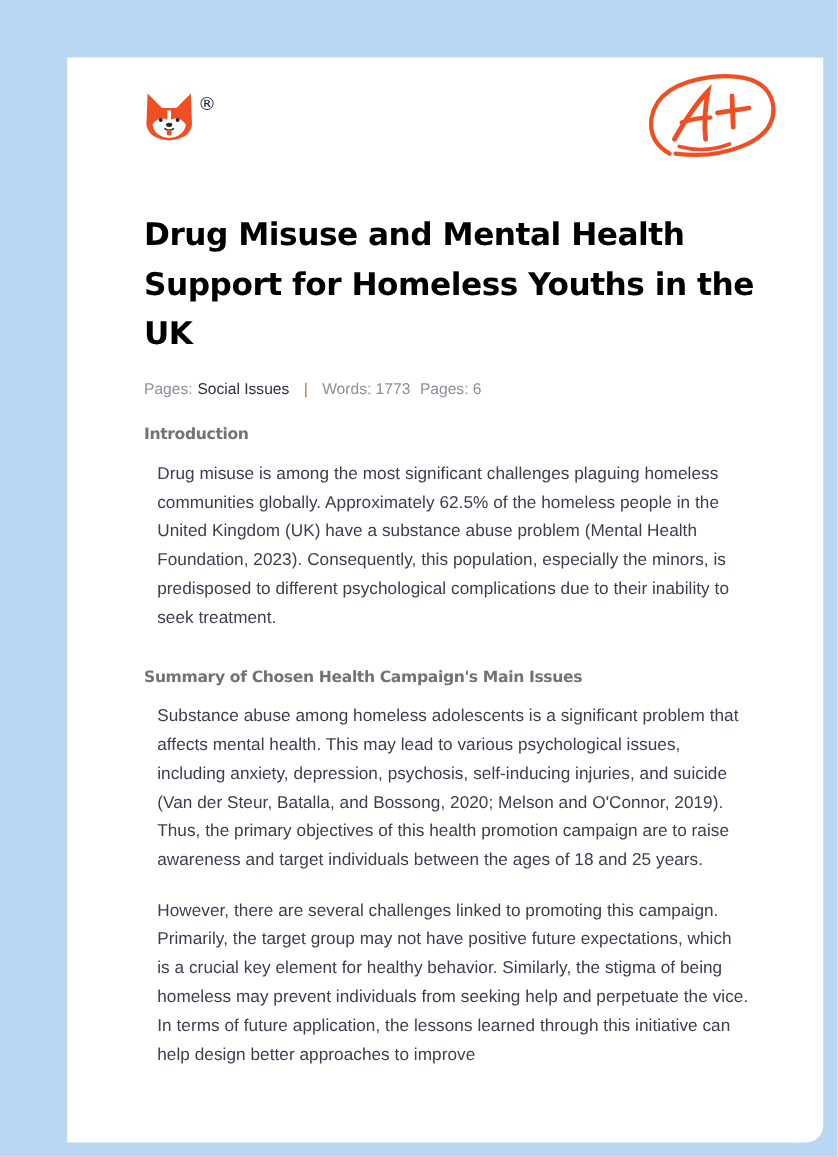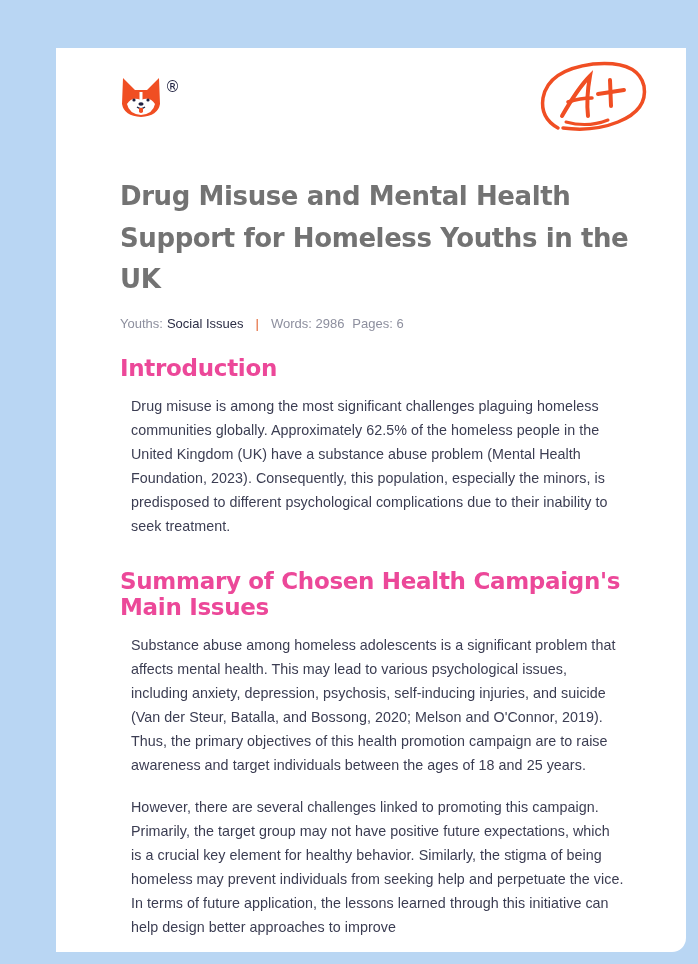--- a/index.html
+++ b/index.html
@@ -22,29 +22,29 @@
     .logo-text {
       margin-left: 12px; margin-top: 6px;
       font-family: "DejaVu Sans", sans-serif;
       font-weight: bold; font-size: 21px; color: #1f2140; letter-spacing: -0.6px;
     }
     .reg { font-family: "DejaVu Sans", sans-serif; font-size: 15px; color: #1f2140; position: relative; top: -10px; margin-left: 3px; }
     .grade { position: absolute; left: 482px; top: 10px; width: 112px; height: 80px; }
     .content { position: absolute; left: 64px; top: 128px; width: 515px; }
     .title {
       margin: 0; font-family: "DejaVu Sans", sans-serif; font-weight: bold;
-      font-size: 26px; line-height: 41.5px; color: #737373; letter-spacing: -0.4px;
+      font-size: 26px; line-height: 41.5px; color: #000000; letter-spacing: -0.4px;
     }
     .meta { margin-top: 14px; font-size: 13px; color: #8d8f9e; display: flex; align-items: center; height: 18px; }
     .meta .topic-value { color: #2b2d45; margin-left: 4px; }
     .meta .sep { color: #e2612e; margin: 0 12px; }
     .meta .gap { margin-left: 8px; }
     h2 {
       margin: 0; font-family: "DejaVu Sans", sans-serif; font-weight: bold;
-      font-size: 23px; color: #ec4899; letter-spacing: -0.3px;
+      font-size: 13px; color: #737373; letter-spacing: -0.3px;
     }
     .h-intro { margin-top: 22px; }
     .h-summary { margin-top: 30px; }
     p {
       margin: 11px; font-size: 14.3px; line-height: 24px; color: #3b3d52; letter-spacing: 0.05px;
     }
     .p-after-h { margin-top: 13px; }
     .p-next { margin-top: 18px; }
   </style>
 </head>
@@ -73,24 +73,24 @@
       <path d="M60 36 L86 32" fill="none" stroke="#f04e23" stroke-width="4" stroke-linecap="round"></path>
       <path d="M72 22 L73 48" fill="none" stroke="#f04e23" stroke-width="4" stroke-linecap="round"></path>
       <path d="M28 64 Q50 70 70 62" fill="none" stroke="#f04e23" stroke-width="3" stroke-linecap="round"></path>
     </svg>
   </div>
 
   <div class="content">
     <h1 class="title">Drug Misuse and Mental Health Support for Homeless Youths in the UK</h1>
 
     <div class="meta">
-      <span>Youths:</span>
+      <span>Pages:</span>
       <span class="topic-value">Social Issues</span>
       <span class="sep">|</span>
-      <span>Words: 2986</span>
+      <span>Words: 1773</span>
       <span class="gap">Pages: 6</span>
     </div>
 
     <h2 class="h-intro">Introduction</h2>
     <p class="p-after-h">Drug misuse is among the most significant challenges plaguing homeless communities globally. Approximately 62.5% of the homeless people in the United Kingdom (UK) have a substance abuse problem (Mental Health Foundation, 2023). Consequently, this population, especially the minors, is predisposed to different psychological complications due to their inability to seek treatment.</p>
 
     <h2 class="h-summary">Summary of Chosen Health Campaign's Main Issues</h2>
     <p class="p-after-h">Substance abuse among homeless adolescents is a significant problem that affects mental health. This may lead to various psychological issues, including anxiety, depression, psychosis, self-inducing injuries, and suicide (Van der Steur, Batalla, and Bossong, 2020; Melson and O'Connor, 2019). Thus, the primary objectives of this health promotion campaign are to raise awareness and target individuals between the ages of 18 and 25 years.</p>
     <p class="p-next">However, there are several challenges linked to promoting this campaign. Primarily, the target group may not have positive future expectations, which is a crucial key element for healthy behavior. Similarly, the stigma of being homeless may prevent individuals from seeking help and perpetuate the vice. In terms of future application, the lessons learned through this initiative can help design better approaches to improve</p>
   </div>

